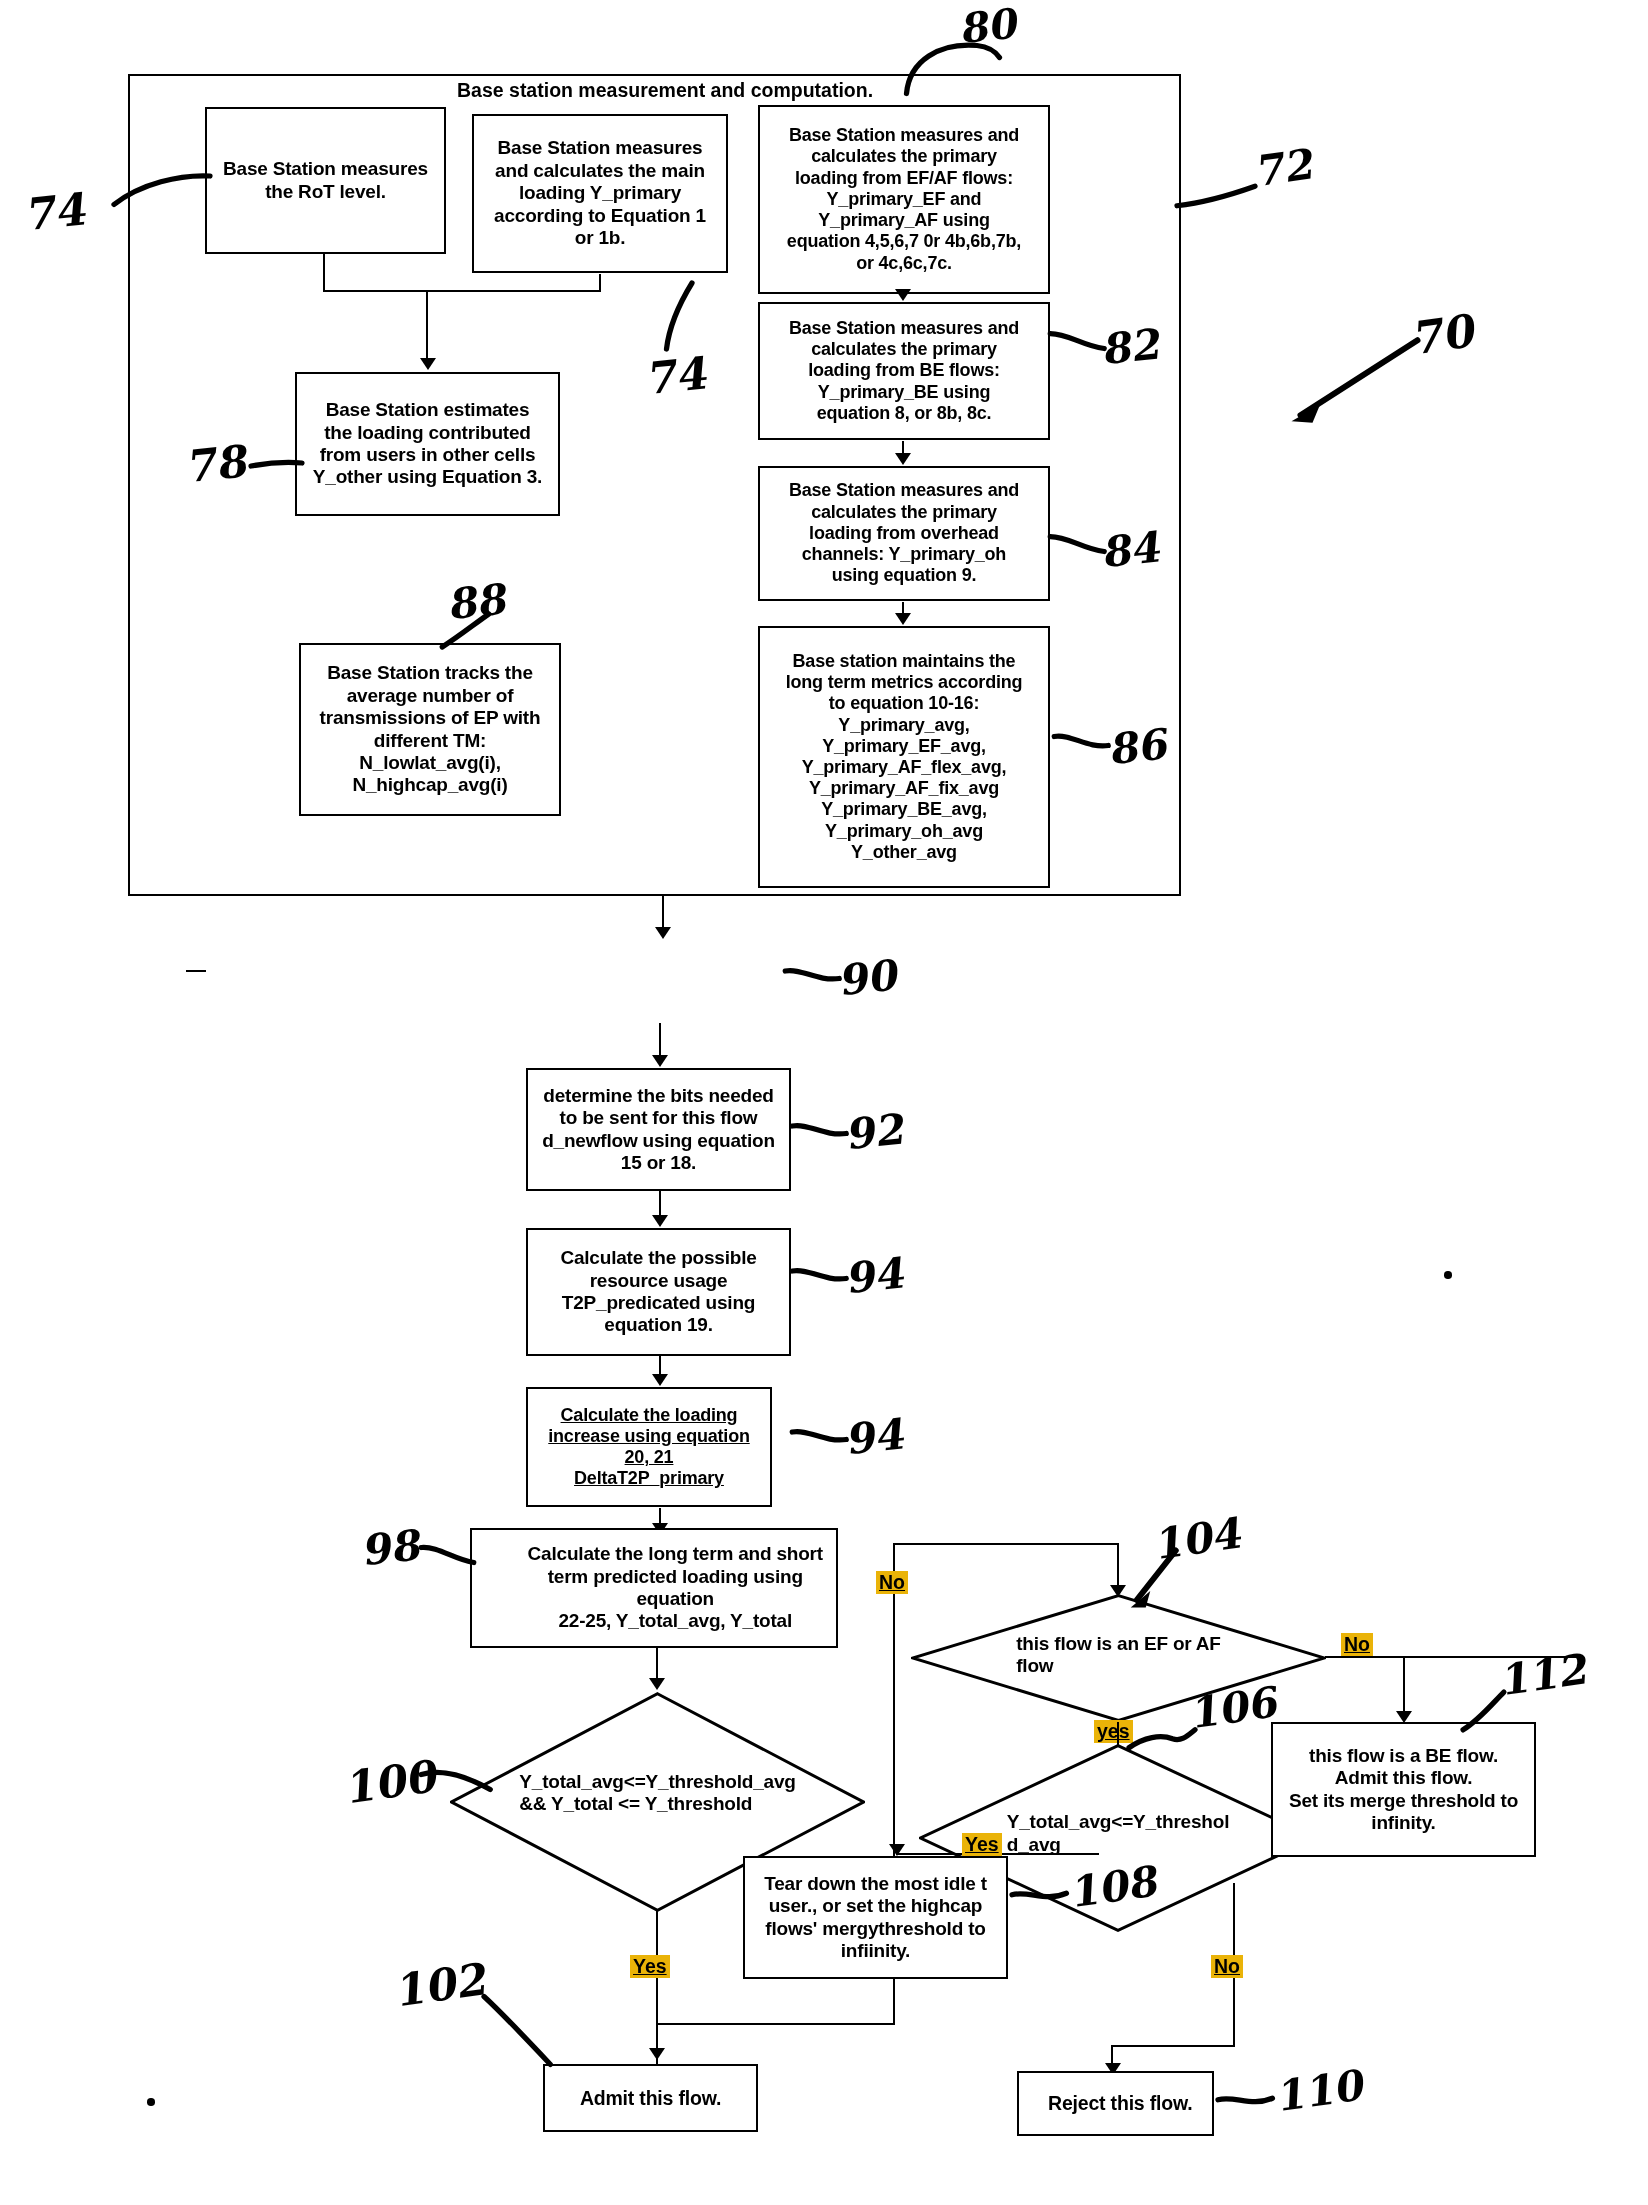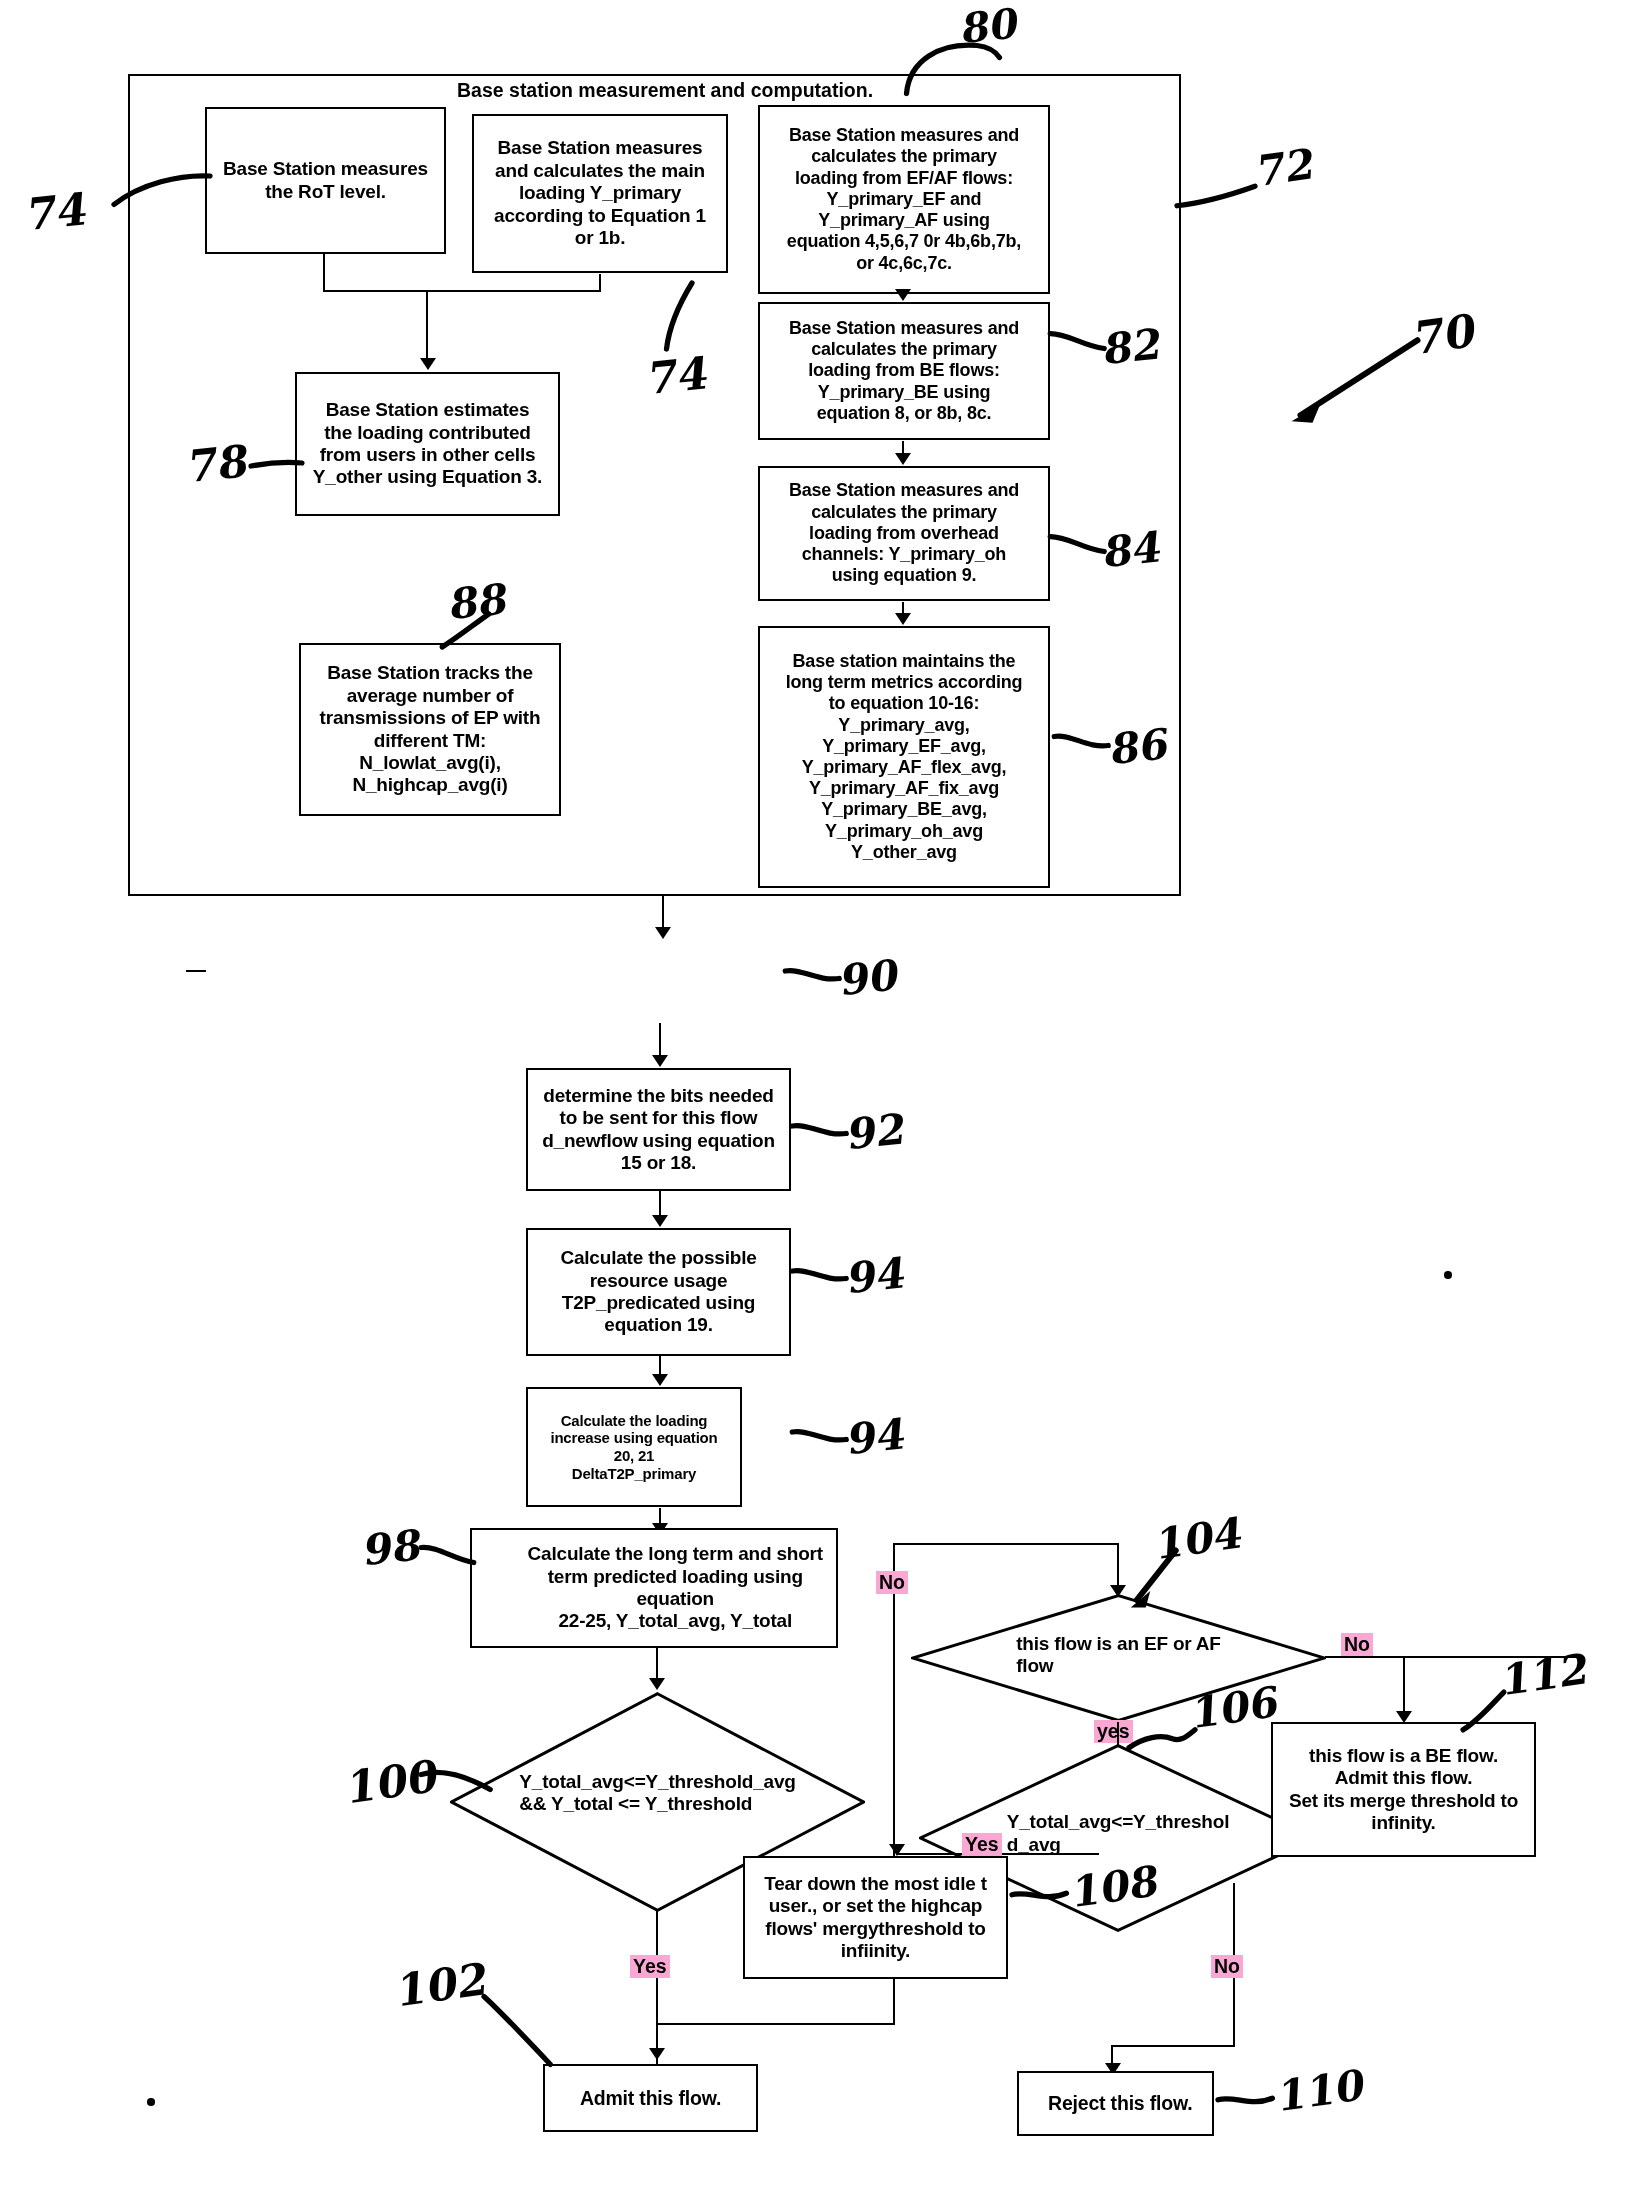--- a/index.html
+++ b/index.html
@@ -73,23 +73,24 @@
     width:0;height:0;
     border-left:8.3px solid transparent;
     border-right:8.3px solid transparent;
     border-top:12.8px solid #000;
   }
 
   
   .edge-label{
     position:absolute;
     font-weight:700;
-    background:#f9a8d4;
+    background:#eab308;
     padding:0 3px;
     white-space:nowrap;
+    text-decoration:underline;
   }
 
   
   .ref{
     position:absolute;
     font-family:"DejaVu Serif",serif;
     font-style:italic;
     font-weight:700;
     color:#000;
     white-space:nowrap;
@@ -191,21 +192,21 @@
   <div class="arrow-down" style="left:652px;top:1215px;"></div>
 
   <div class="box" style="left:526px;top:1228px;width:265px;height:128px;font-size:19px;">Calculate the possible
 resource usage
 T2P_predicated using
 equation 19.</div>
 
   <div class="ln lnv" style="left:659px;top:1356px;height:19px;"></div>
   <div class="arrow-down" style="left:652px;top:1374px;"></div>
 
-  <div class="box" style="left:526px;top:1387px;width:216px;height:120px;font-size:15px;">Calculate the loading
+  <div class="box" style="left:526px;top:1387px;width:246px;height:120px;font-size:18px;text-decoration:underline;">Calculate the loading
 increase using equation
 20, 21
 DeltaT2P_primary</div>
 
   <div class="ln lnv" style="left:659px;top:1508px;height:15px;"></div>
   <div class="arrow-down" style="left:652px;top:1523px;"></div>
 
   <div class="box" style="left:470px;top:1528px;width:368px;height:120px;font-size:19px;padding-left:47px;">Calculate the long term and short
 term predicted loading using equation
 22-25, Y_total_avg, Y_total</div>

